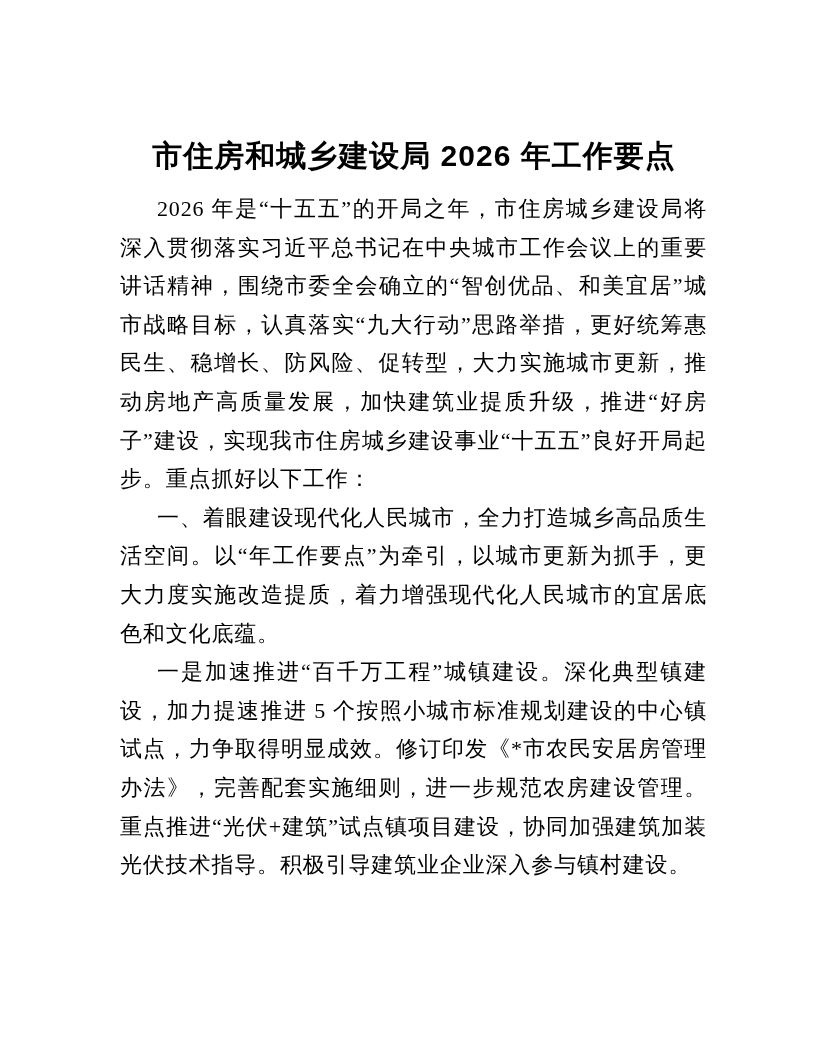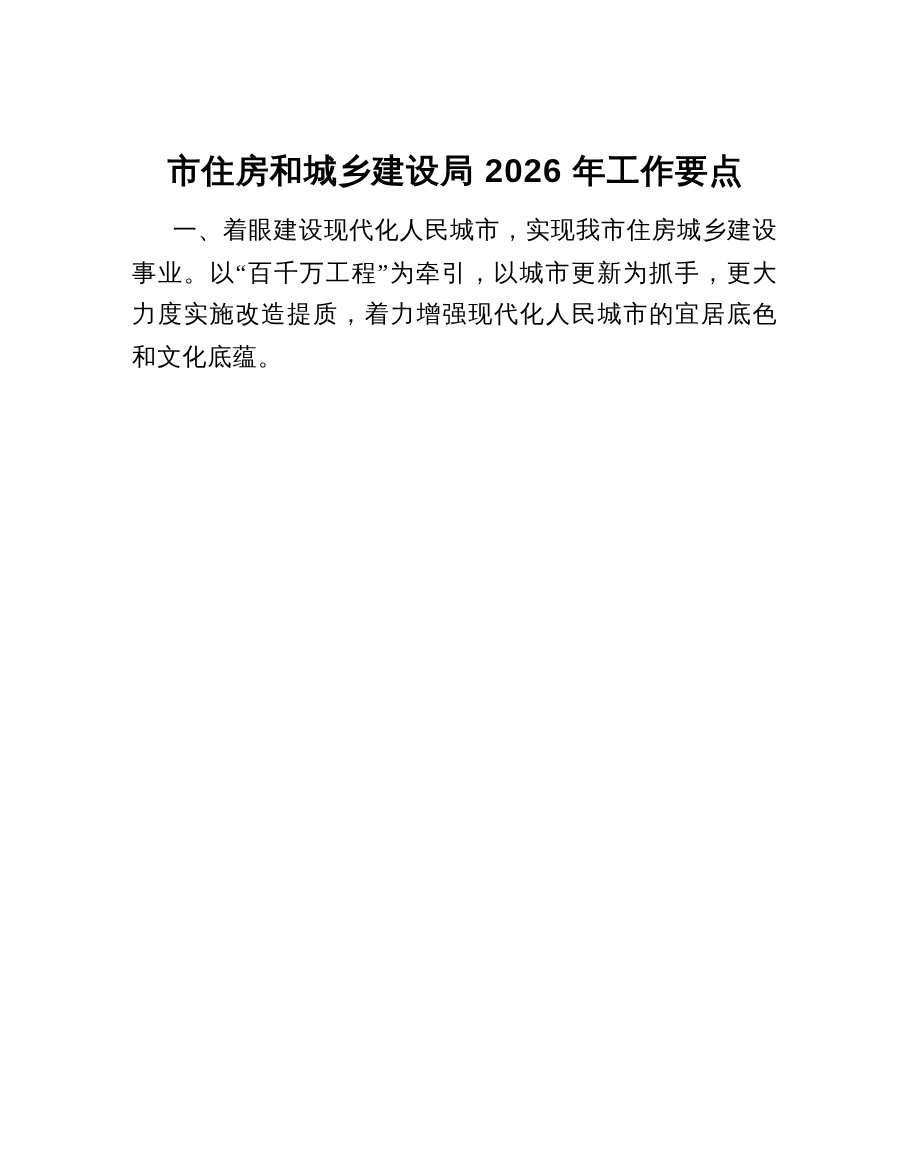--- a/index.html
+++ b/index.html
@@ -39,15 +39,17 @@
     letter-spacing: 0.85px;
     word-break: break-all;
   }
 </style>
 </head>
 <body>
 
 <div class="page">
   <h1 class="doc-title">市住房和城乡建设局 2026 年工作要点</h1>
   <div class="doc-content">
-    <p>一、着眼建设现代化人民城市，实现我市住房城乡建设事业。以“百千万工程”为牵引，以城市更新为抓手，更大力度实施改造提质，着力增强现代化人民城市的宜居底色和文化底蕴。</p>
+    <p>2026 年是“十五五”的开局之年，市住房城乡建设局将深入贯彻落实习近平总书记在中央城市工作会议上的重要讲话精神，围绕市委全会确立的“智创优品、和美宜居”城市战略目标，认真落实“九大行动”思路举措，更好统筹惠民生、稳增长、防风险、促转型，大力实施城市更新，推动房地产高质量发展，加快建筑业提质升级，推进“好房子”建设，实现我市住房城乡建设事业“十五五”良好开局起步。重点抓好以下工作：</p>
+    <p>一、着眼建设现代化人民城市，全力打造城乡高品质生活空间。以“年工作要点”为牵引，以城市更新为抓手，更大力度实施改造提质，着力增强现代化人民城市的宜居底色和文化底蕴。</p>
+    <p>一是加速推进“百千万工程”城镇建设。深化典型镇建设，加力提速推进 5 个按照小城市标准规划建设的中心镇试点，力争取得明显成效。修订印发《*市农民安居房管理办法》，完善配套实施细则，进一步规范农房建设管理。重点推进“光伏+建筑”试点镇项目建设，协同加强建筑加装光伏技术指导。积极引导建筑业企业深入参与镇村建设。</p>
   </div>
 </div>
 
 </body></html>

